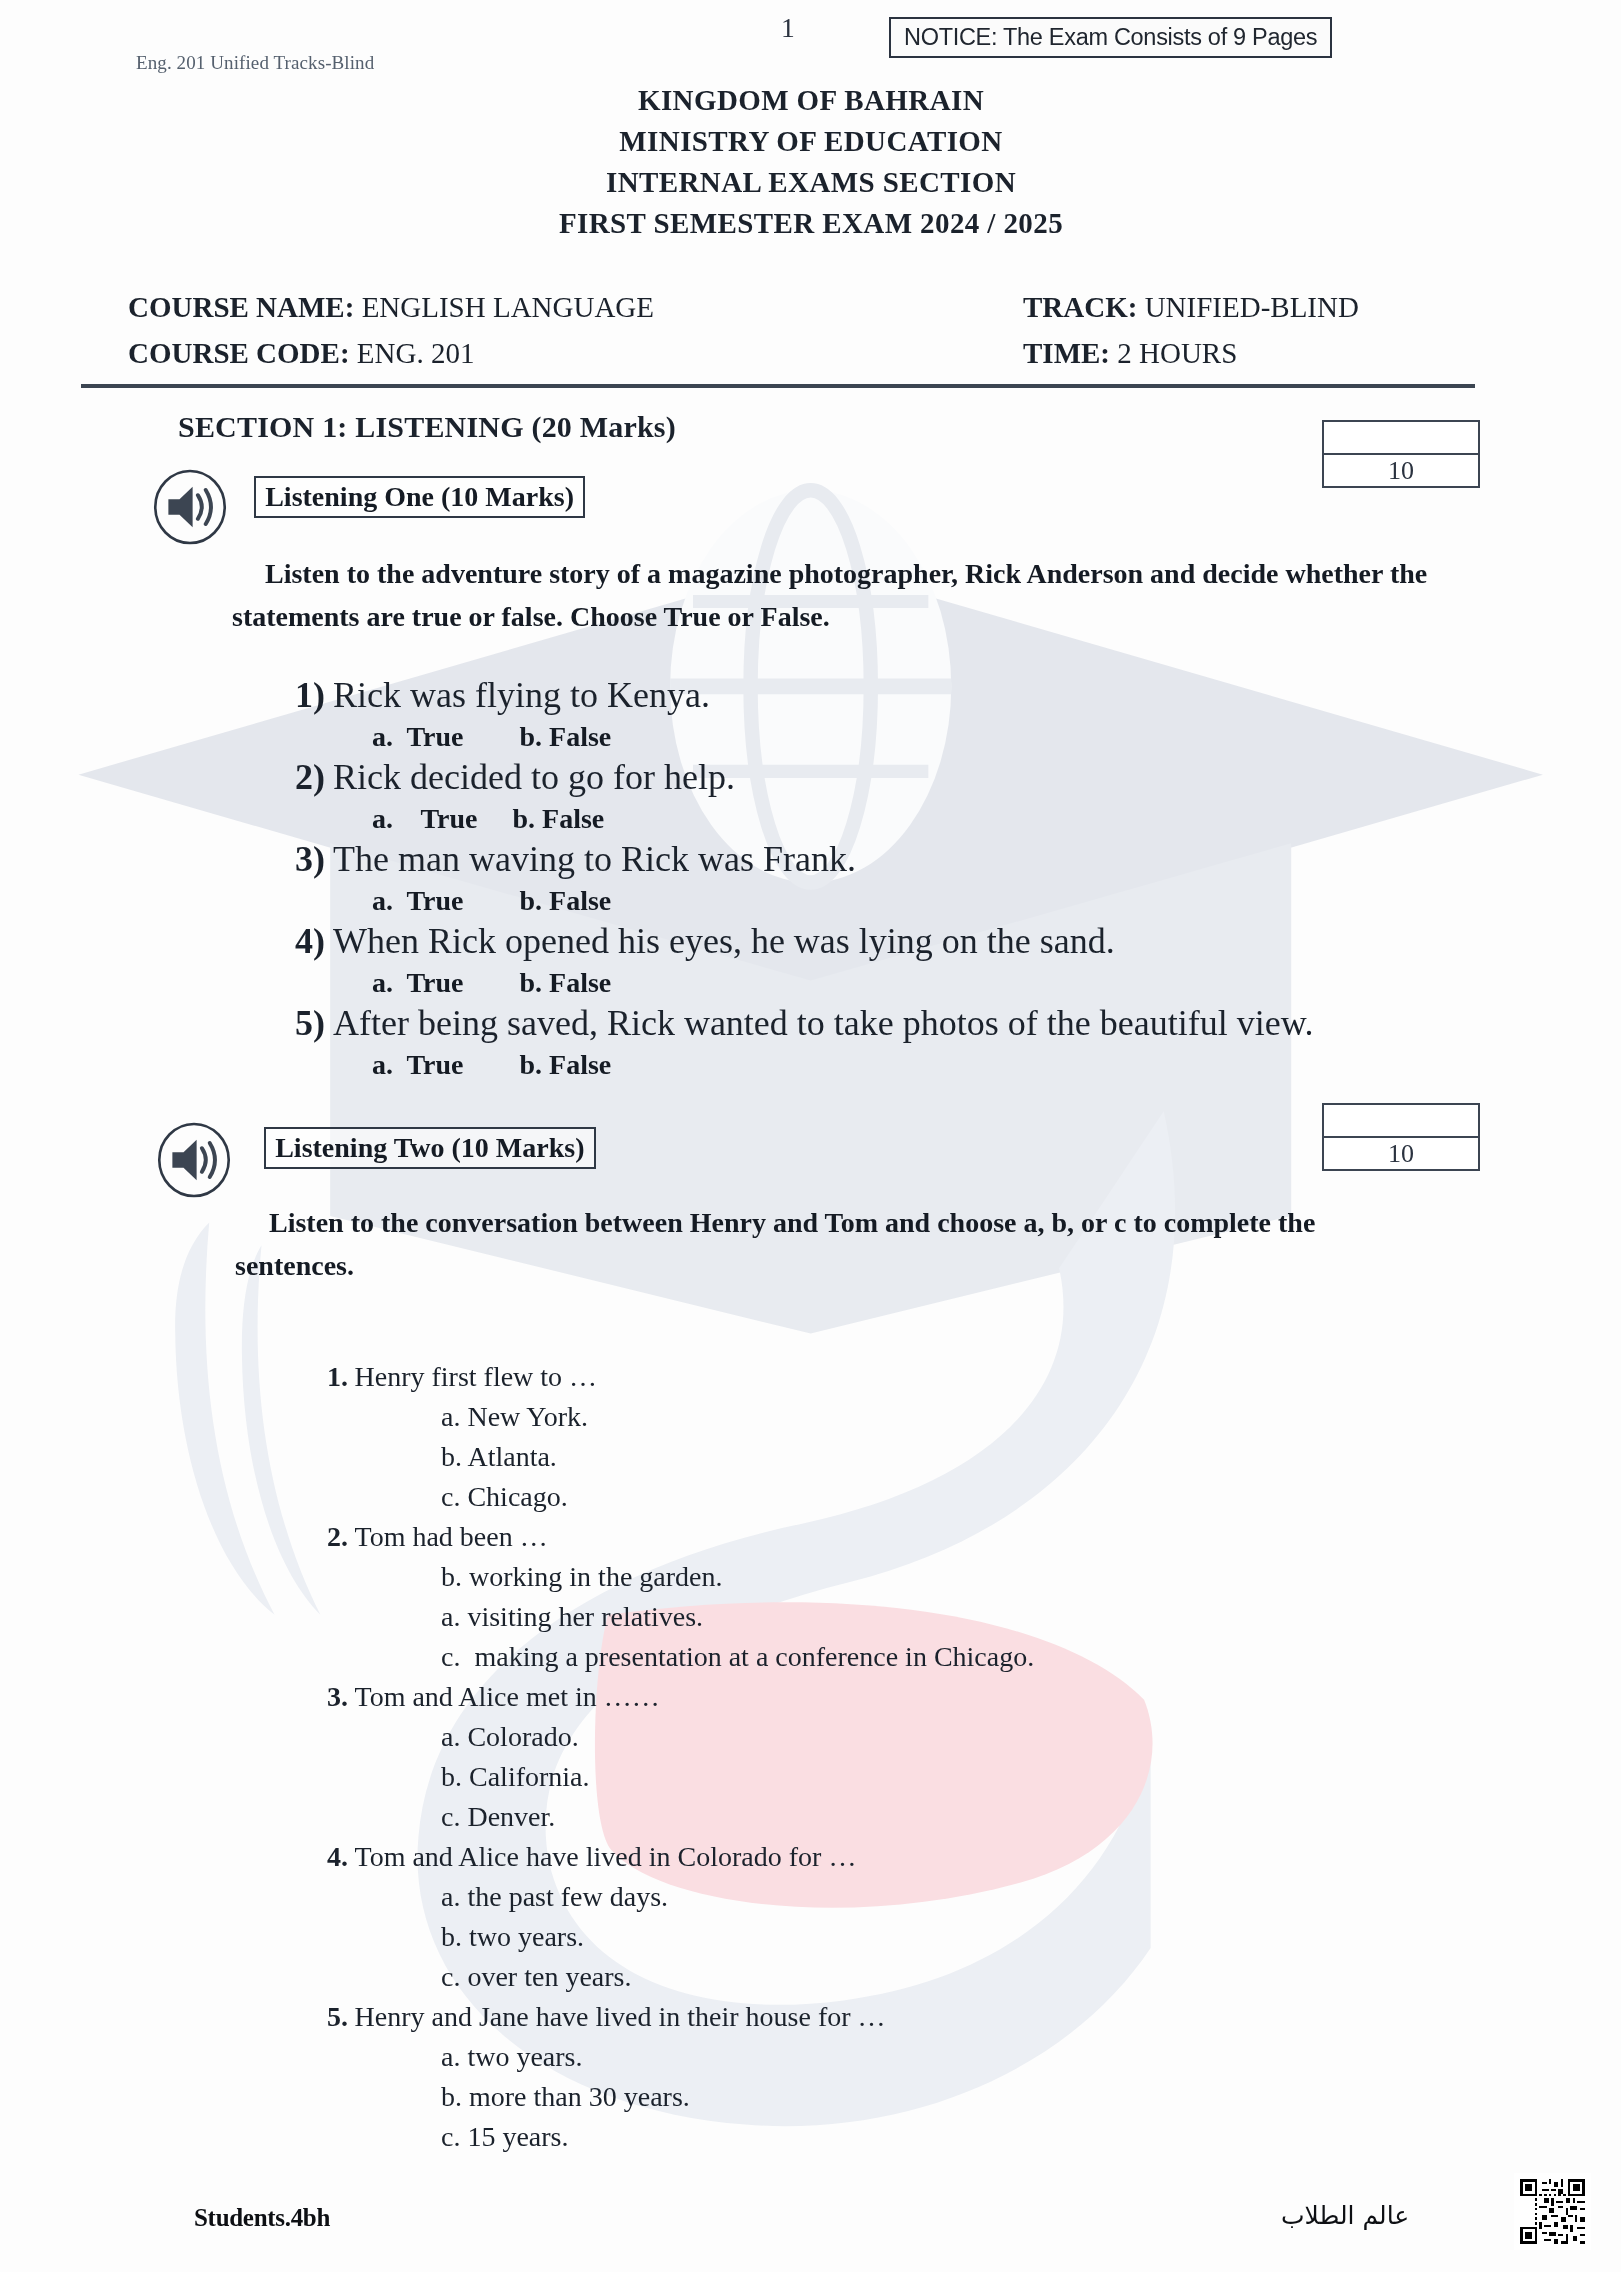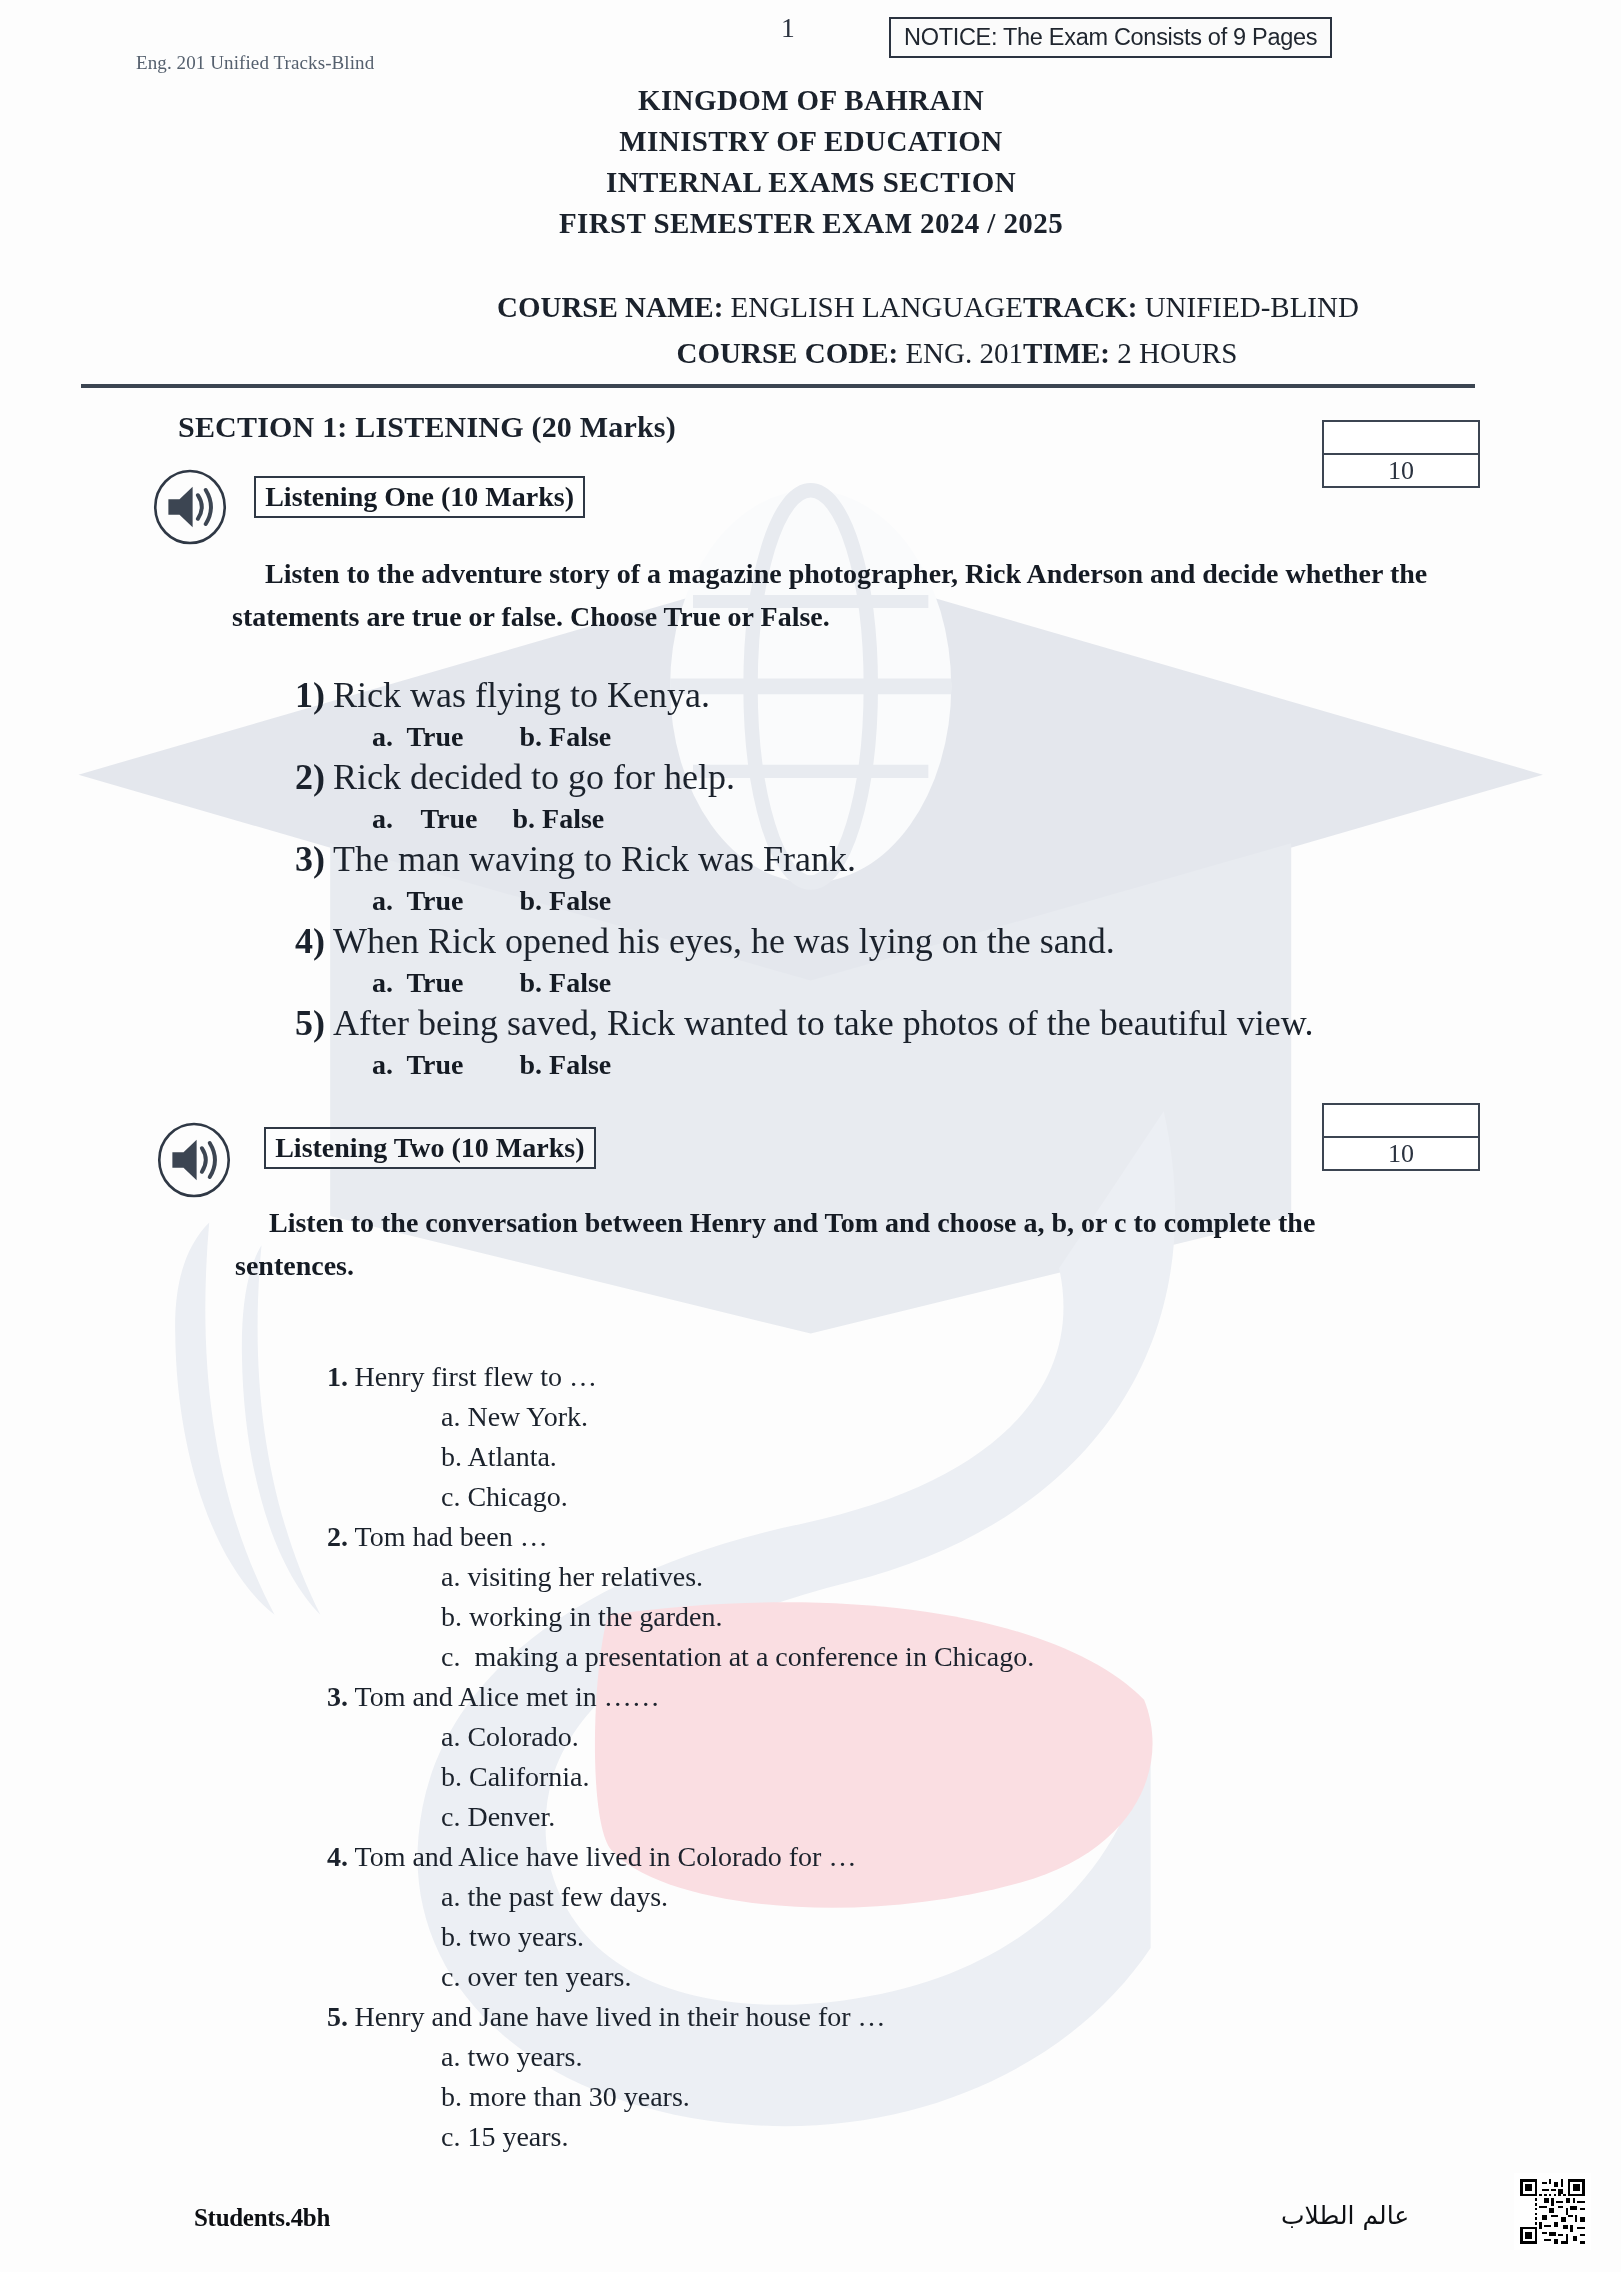--- a/index.html
+++ b/index.html
@@ -91,21 +91,20 @@
   .course-grid {
     position: absolute;
     left: 128px;
     right: 128px;
     top: 284px;
   }
   .course-row {
     display: flex;
     justify-content: flex-start;
     line-height: 46px;
-    text-align: right;
   }
   .course-cell {
     font-size: 29px;
     color: #1b222c;
     white-space: nowrap;
   }
   .course-cell.left { width: 895px; }
   .course-cell b { font-weight: bold; }
 
   .hrule {
@@ -404,22 +403,22 @@
 
     <div class="instruction i2">Listen to the conversation between Henry and Tom and choose a, b, or c to complete the sentences.</div>
 
     <div class="ql2">
       <div class="q"><span class="num">1.</span><span>Henry first flew to …</span></div>
       <div class="opt">a. New York.</div>
       <div class="opt">b. Atlanta.</div>
       <div class="opt">c. Chicago.</div>
 
       <div class="q"><span class="num">2.</span><span>Tom had been …</span></div>
+      <div class="opt">b. working in the garden.</div>
       <div class="opt">a. visiting her relatives.</div>
-      <div class="opt">b. working in the garden.</div>
       <div class="opt">c.  making a presentation at a conference in Chicago.</div>
 
       <div class="q"><span class="num">3.</span><span>Tom and Alice met in ……</span></div>
       <div class="opt">a. Colorado.</div>
       <div class="opt">b. California.</div>
       <div class="opt">c. Denver.</div>
 
       <div class="q"><span class="num">4.</span><span>Tom and Alice have lived in Colorado for …</span></div>
       <div class="opt">a. the past few days.</div>
       <div class="opt">b. two years.</div>

